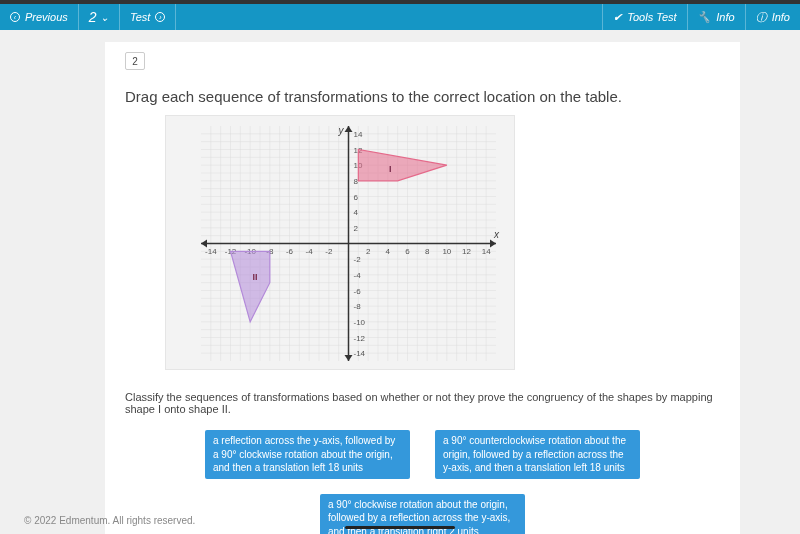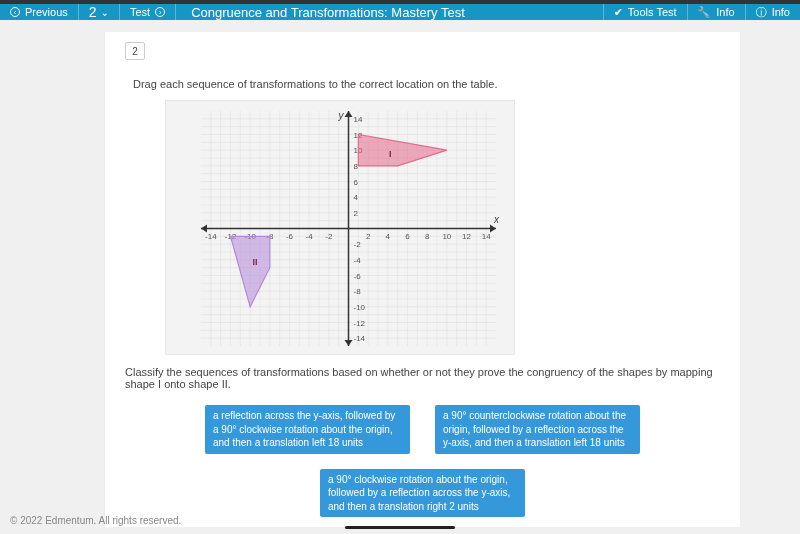--- a/index.html
+++ b/index.html
@@ -1,54 +1,53 @@
 <!DOCTYPE html>
 <html><head>
 <meta charset="utf-8">
 <style>
   * { box-sizing: border-box; margin: 0; padding: 0; }
   body { font-family: Arial, Helvetica, sans-serif; font-size: 12px; background: #f0f0f0; color: #444; width: 800px; height: 534px; position: relative; overflow: hidden; }
-  .topbar { height: 20px; background: #1596c5; display: flex; align-items: center; color: #fff; font-size: 11px; position: relative; border-top: 4px solid #333; }
+  .topbar { height: 30px; background: #1596c5; display: flex; align-items: center; color: #fff; font-size: 11px; position: relative; border-top: 4px solid #333; font-style: italic; }
   .topbar .left { display: flex; align-items: center; height: 100%; }
   .btn-prev, .btn-next, .q-sel { height: 100%; display: flex; align-items: center; padding: 0 10px; border-right: 1px solid rgba(255,255,255,0.3); cursor: pointer; }
   .btn-prev, .btn-next { gap: 5px; }
   .q-sel { font-size: 14px; gap: 4px; }
   .icon-circle { width: 10px; height: 10px; border-radius: 50%; border: 1px solid #fff; display: inline-flex; align-items: center; justify-content: center; font-size: 7px; line-height: 1; }
   .title { padding-left: 15px; font-size: 13px; }
   .right { margin-left: auto; display: flex; height: 100%; }
   .right > div { display: flex; align-items: center; gap: 5px; padding: 0 10px; border-left: 1px solid rgba(255,255,255,0.3); cursor: pointer; }
   .content { background: #fff; margin: 12px 60px 0 105px; padding: 10px 20px; }
   .q-badge { width: 20px; height: 18px; border: 1px solid #ccc; border-radius: 2px; display: inline-flex; align-items: center; justify-content: center; font-size: 10px; margin-bottom: 10px; }
-  .instr { font-size: 11px; margin: 8px 8px 10px; }
-  .instr2 { font-size: 11px; margin: 8px 0 15px; }
+  .instr { font-size: 15px; margin: 8px 0 10px; }
+  .instr2 { font-size: 11px; margin: 18px 0 15px; }
   .chart-wrap { margin: 0 0 5px 40px; }
   .chart { background: #f3f3f3; border: 1px solid #e5e5e5; }
   .tiles { display: flex; flex-wrap: wrap; justify-content: center; gap: 15px 25px; padding: 0 20px; }
   .tile { background: #3498db; color: #fff; font-size: 10px; text-align: left; padding: 4px 8px; border-radius: 2px; width: 205px; cursor: move; line-height: 1.35; }
-  .footer { position: absolute; bottom: 8px; left: 10px; font-size: 10px; color: #888; }
+  .footer { position: absolute; bottom: 8px; left: 24px; font-size: 10px; color: #888; }
   .homebar { position: absolute; bottom: 5px; left: 50%; transform: translateX(-50%); width: 110px; height: 3px; background: #222; border-radius: 2px; }
 </style>
 </head>
 <body>
 
 <div class="topbar">
   <div class="left">
     <div class="btn-prev">
       <span class="icon-circle">‹</span>
       <span>Previous</span>
     </div>
     <div class="q-sel">
       <span>2</span>
       <span style="font-size:10px;">⌄</span>
     </div>
     <div class="btn-next">
       <span>Test</span>
       <span class="icon-circle">›</span>
     </div>
-    <div class="title">Congruence and Transformations: Mastery Test</div>
   </div>
   <div class="right">
     <div>
       <span>✔</span>
       <span>Tools Test</span>
     </div>
     <div>
       <span>🔧</span>
       <span>Info</span>
     </div>

